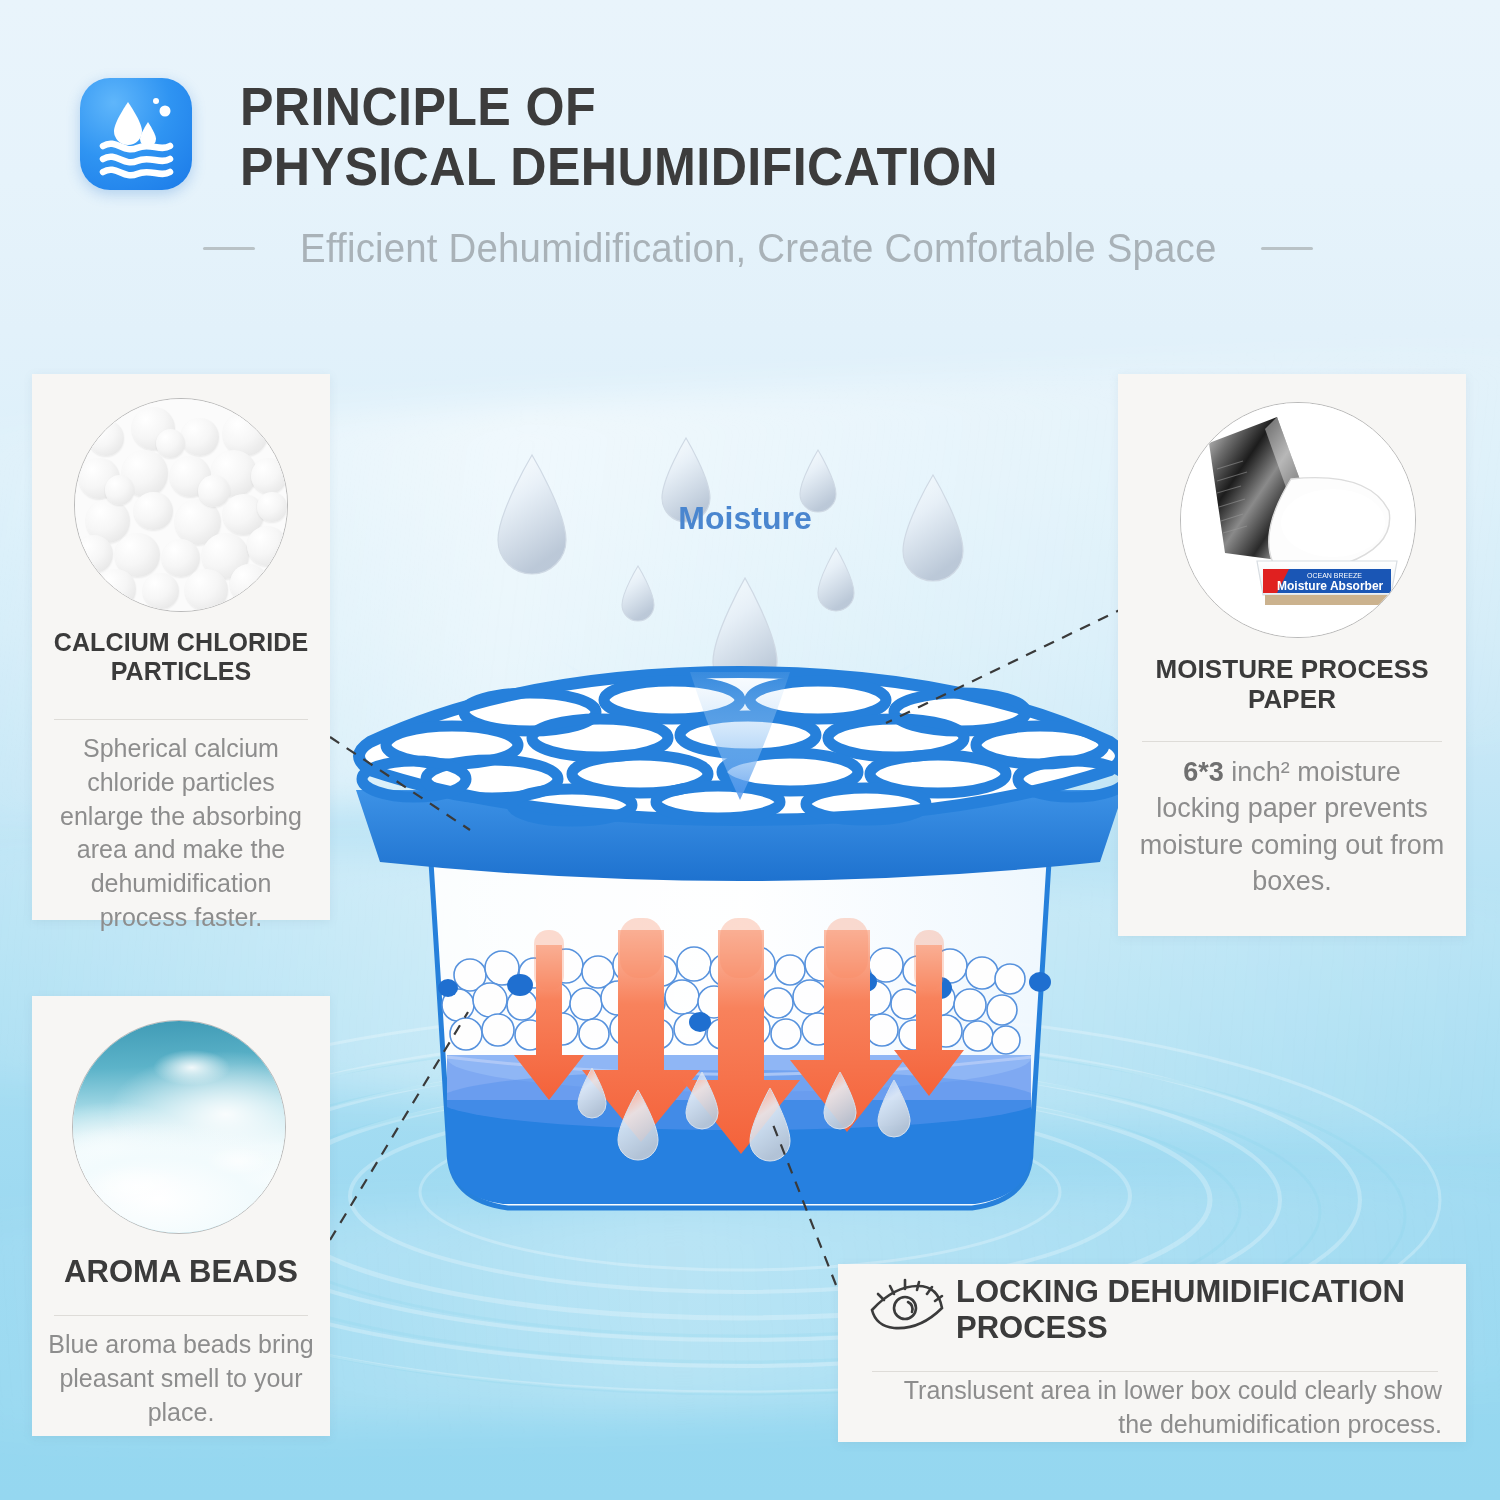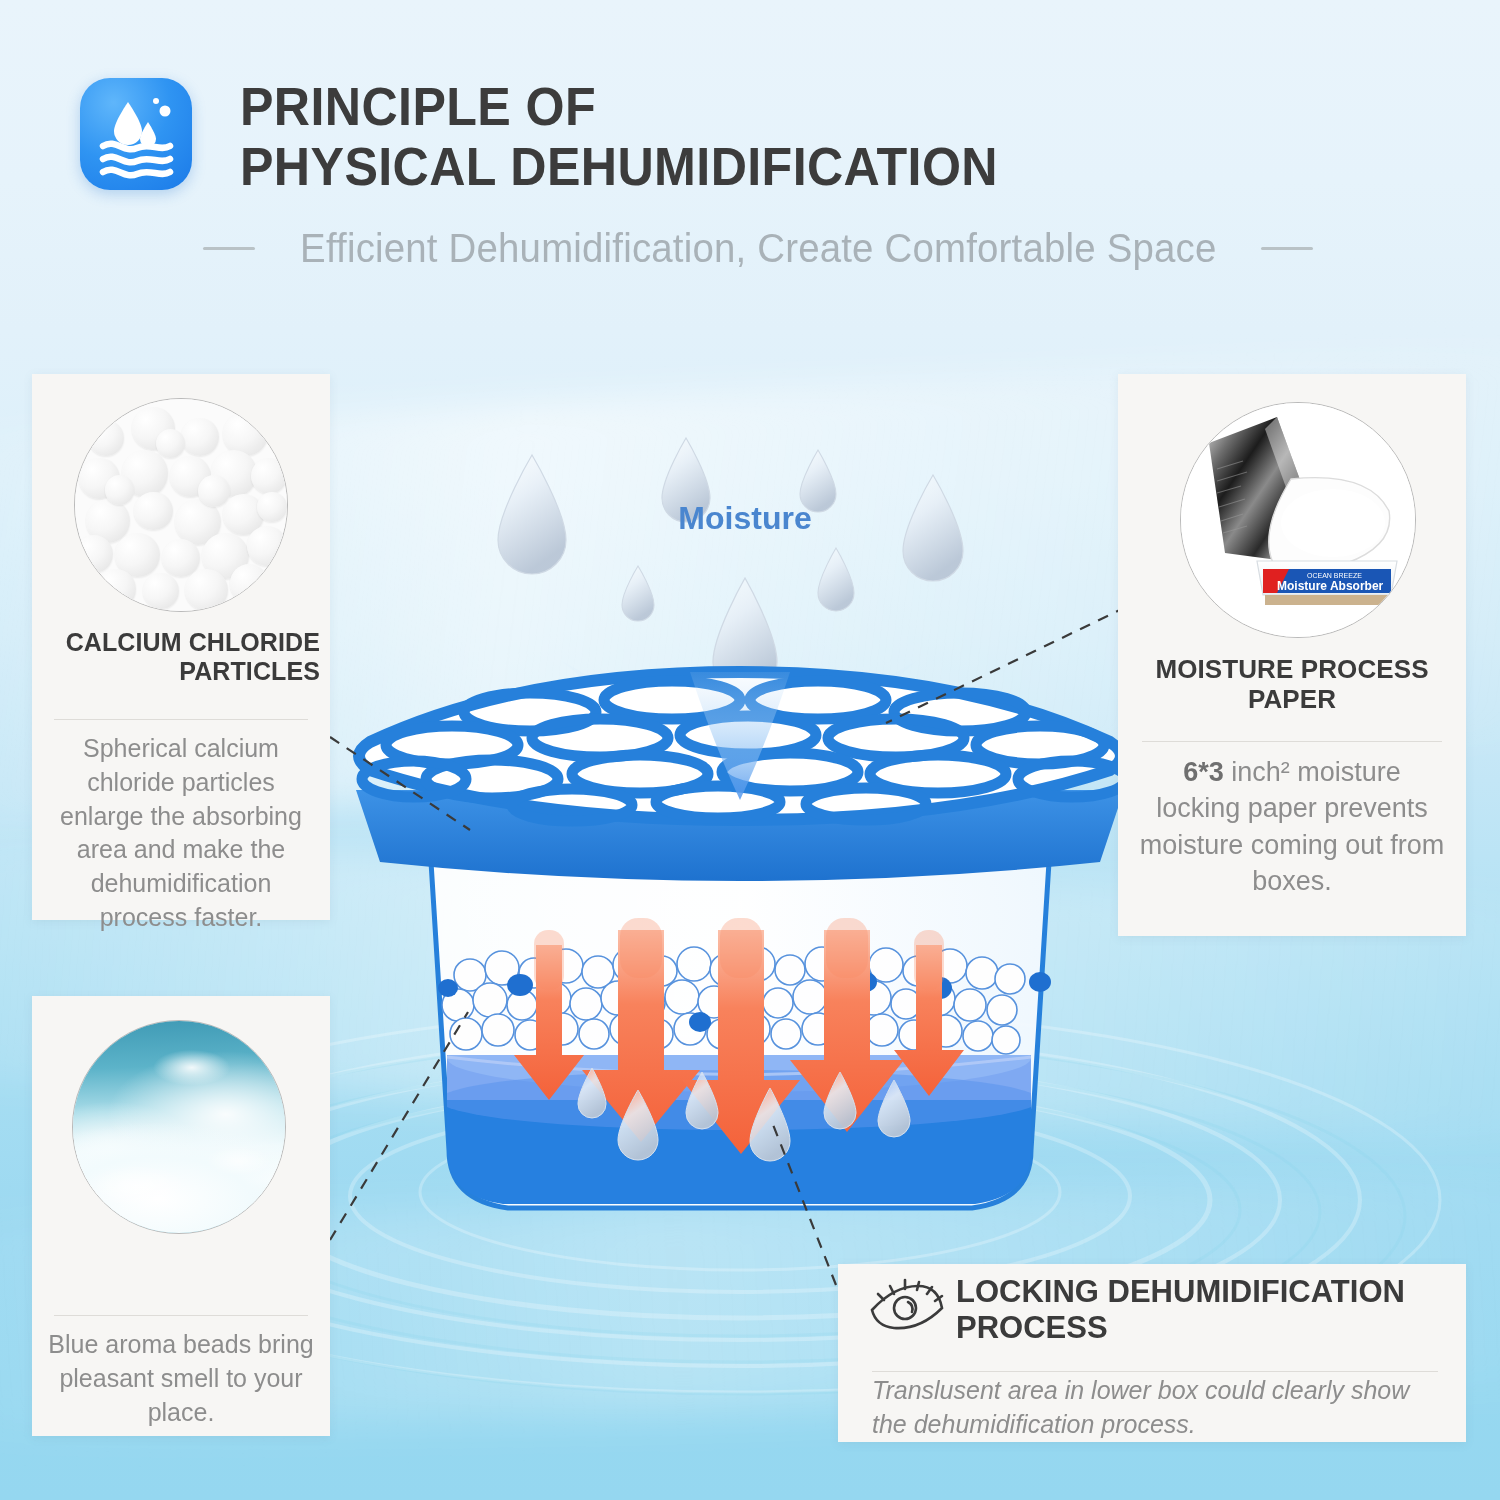--- a/index.html
+++ b/index.html
@@ -386,29 +386,30 @@
         <i style="left:10%;top:80%;width:19%;height:19%"></i>
           <i style="left:32%;top:82%;width:17%;height:17%"></i>
         <i style="left:52%;top:80%;width:20%;height:20%"></i>
           <i style="left:73%;top:78%;width:18%;height:18%"></i>
         <i style="left:38%;top:14%;width:14%;height:14%"></i>
           <i style="left:58%;top:36%;width:15%;height:15%"></i>
         <i style="left:14%;top:36%;width:14%;height:14%"></i>
           <i style="left:86%;top:44%;width:14%;height:14%"></i>
       </div>
     </div>
-    <div class="panel-title" style="position:absolute;left:10px;top:254px;width:278px;font-size:25px;text-align:right;">CALCIUM CHLORIDE PARTICLES</div>
+    <div class="panel-title" style="position:absolute;left:10px;top:254px;width:278px;font-size:25px;">CALCIUM CHLORIDE PARTICLES</div>
     <div class="panel-rule" style="position:absolute;left:22px;top:334px;width:254px;"></div>
     <div class="panel-body" style="position:absolute;left:16px;top:358px;width:266px;font-size:25px;">Spherical calcium chloride particles enlarge the absorbing area and make the dehumidification process faster.</div>
   </div>
 
   <div class="panel" style="left:32px;top:972px;width:298px;height:440px;">
     <div class="panel-photo" style="position:absolute;left:40px;top:24px;width:214px;height:214px;">
       <div class="oceanfill"></div>
     </div>
+    <div class="panel-title" style="position:absolute;left:10px;top:258px;width:278px;font-size:31px;">AROMA BEADS</div>
     <div class="panel-rule" style="position:absolute;left:22px;top:308px;width:254px;"></div>
     <div class="panel-body" style="position:absolute;left:14px;top:332px;width:270px;font-size:25px;">Blue aroma beads bring pleasant smell to your place.</div>
   </div>
 
   <div class="panel" style="left:1118px;top:350px;width:348px;height:562px;">
     <div class="panel-photo" style="position:absolute;left:62px;top:28px;width:236px;height:236px;">
       <div class="paperfill"></div>
       <svg width="236" height="236" viewBox="0 0 236 236" style="position:absolute;left:0;top:0;">
         <defs>
           <linearGradient id="foilG" x1="0" y1="0" x2="1" y2="1">
@@ -467,16 +468,16 @@
             <path d="M68 9 L63 16"></path>
             <path d="M78 18 L71 23"></path>
         </g>
       </svg>
     </div>
     <div style="position:absolute;left:118px;top:10px;width:500px;color:#3b3b3b;font-weight:bold;font-size:31px;line-height:36px;">
       <div>LOCKING DEHUMIDIFICATION</div>
       <div>PROCESS</div>
     </div>
     <div class="panel-rule" style="position:absolute;left:34px;top:96px;width:566px;"></div>
-    <div class="panel-body" style="position:absolute;left:34px;top:110px;width:570px;font-size:25px;text-align:left;font-style:italic;">Translusent area in lower box could clearly show the dehumidification process.</div>
+    <div class="panel-body" style="position:absolute;left:34px;top:110px;width:570px;font-size:25px;text-align:right;">Translusent area in lower box could clearly show the dehumidification process.</div>
   </div>
 
 </div>
 
 </body></html>

